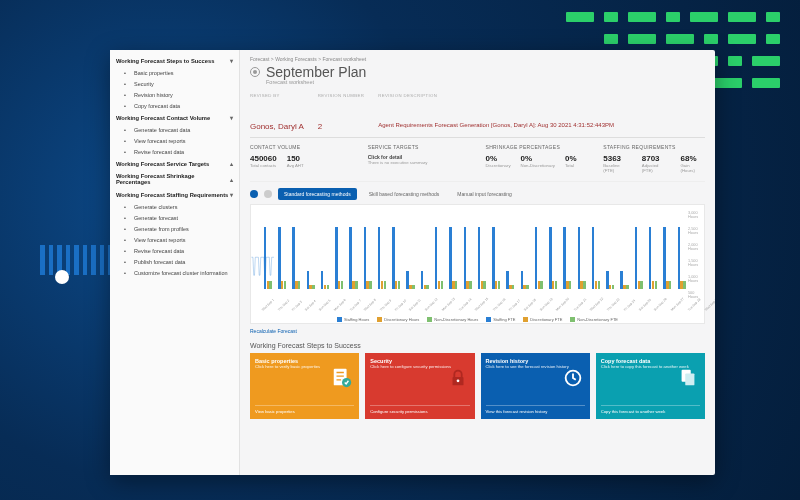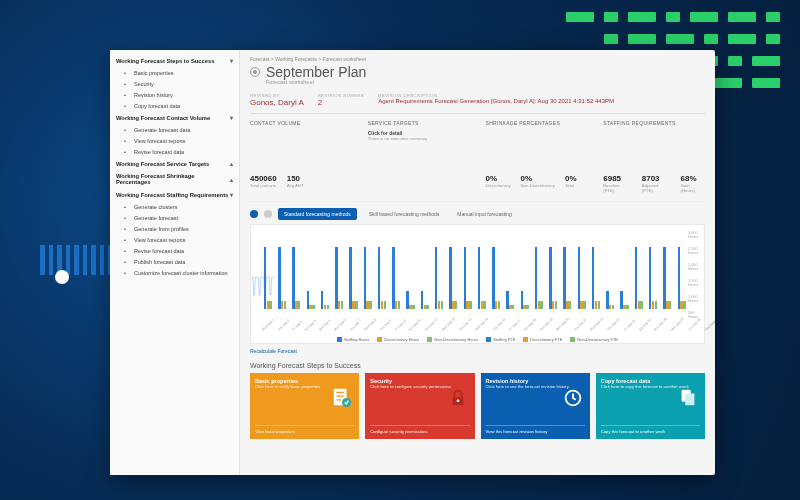--- a/index.html
+++ b/index.html
@@ -34,28 +34,28 @@
   .crumb { font-size:5px; color:#888; margin-bottom:2px; }
   .title-row { display:flex; align-items:center; gap:6px; }
   .eye { width:10px; height:10px; border:1px solid #999; border-radius:50%; display:flex; align-items:center; justify-content:center; }
   .eye::after { content:""; width:4px; height:4px; background:#999; border-radius:50%; }
   .title { font-size:14px; color:#555; font-weight:300; }
   .subtitle { font-size:5.5px; color:#999; margin-left:16px; margin-top:-1px; margin-bottom:4px; }
 
   .run-row { display:flex; gap:14px; border-bottom:1px solid #ddd; padding:4px 0 6px; }
   .run-block { }
   .run-lab { font-size:4.3px; color:#aaa; letter-spacing:.4px; text-transform:uppercase; }
-  .run-val { font-size:8px; color:#a03030; font-weight:400; }
+  .run-val { font-size:8px; color:#a03030; font-weight:400;margin-top:24px; }
   .run-val.sm { font-size:6px; }
 
   .stats { display:flex; gap:16px; padding:6px 0 8px; border-bottom:1px solid #eee; }
   .stat-col { flex:1; }
   .stat-head { font-size:5px; color:#666; letter-spacing:.3px; margin-bottom:4px; }
   .stat-big { display:flex; gap:10px; }
-  .stat-pair { text-align:left;margin-top:44px; }
+  .stat-pair { text-align:left; }
   .stat-num { font-size:8px; color:#222; font-weight:600; }
   .stat-sub { font-size:4.3px; color:#999; }
   .stat-note { font-size:5px; color:#444; font-weight:600; }
   .stat-note2 { font-size:4.3px; color:#999; }
 
   .tabs { display:flex; gap:6px; margin-top:6px; align-items:center; }
   .toggle { width:8px; height:8px; border-radius:50%; display:inline-block; }
   .toggle.on { background:#0a5fb0; }
   .toggle.off { background:#ccc; }
   .tab { font-size:5px; padding:3px 6px; border-radius:2px; color:#666; }
@@ -277,21 +277,21 @@
           <div class="stat-pair">
               <div class="stat-num">0%</div>
               <div class="stat-sub">Total</div>
             </div>
         </div>
       </div>
       <div class="stat-col">
         <div class="stat-head">STAFFING REQUIREMENTS</div>
         <div class="stat-big">
           <div class="stat-pair">
-              <div class="stat-num">6985</div>
+              <div class="stat-num">5363</div>
               <div class="stat-sub">Baseline (FTE)</div>
             </div>
           <div class="stat-pair">
               <div class="stat-num">8703</div>
               <div class="stat-sub">Adjusted (FTE)</div>
             </div>
           <div class="stat-pair">
               <div class="stat-num">68%</div>
               <div class="stat-sub">Gain (Hours)</div>
             </div>

